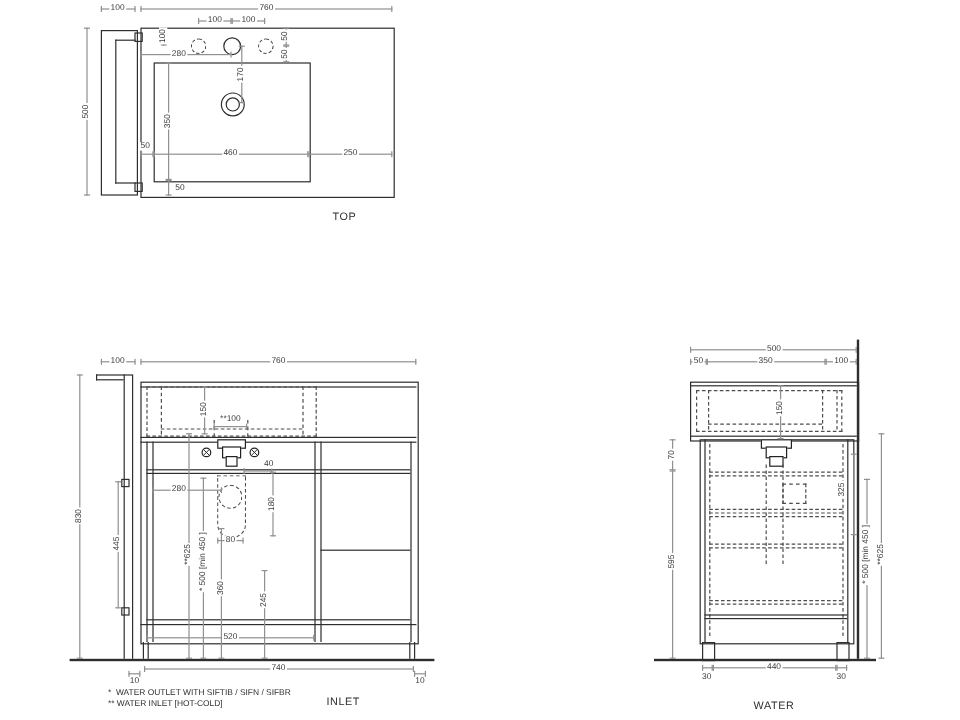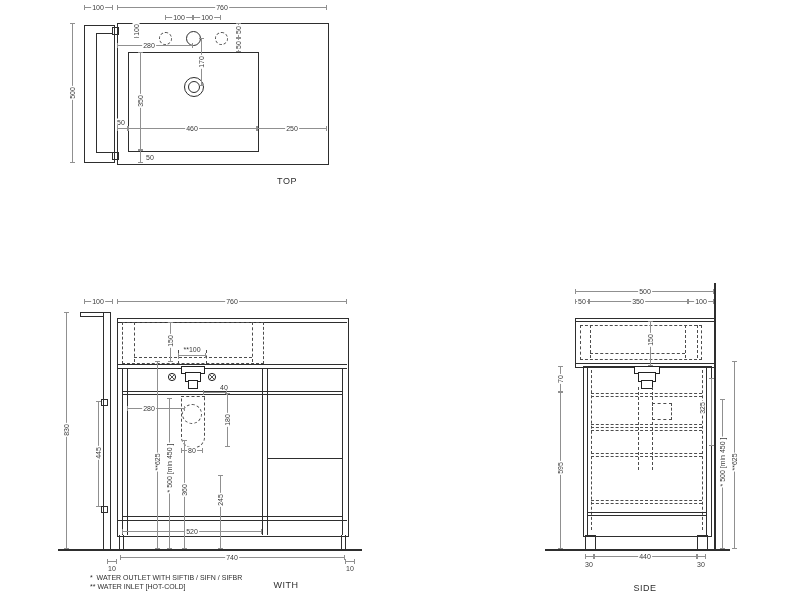--- a/index.html
+++ b/index.html
@@ -165,21 +165,21 @@
     <div class="dlh" style="left:122px;top:531px;width:140px;"></div>
     <span class="dim" style="left:192px;top:531px;">520</span>
     <div class="dlh" style="left:120px;top:557px;width:225px;"></div>
     <span class="dim" style="left:232px;top:557px;">740</span>
     <div class="dlh" style="left:107px;top:561px;width:10px;"></div>
     <span class="dim" style="left:112px;top:568px;">10</span>
     <div class="dlh" style="left:345px;top:561px;width:10px;"></div>
     <span class="dim" style="left:350px;top:568px;">10</span>
     <span class="note" style="left:90px;top:574px;">*  WATER OUTLET WITH SIFTIB / SIFN / SIFBR</span>
     <span class="note" style="left:90px;top:583px;">** WATER INLET [HOT-COLD]</span>
-    <span class="viewlabel" style="left:286px;top:585px;">WITH</span>
+    <span class="viewlabel" style="left:286px;top:585px;">INLET</span>
   </div>
 
   <div>
     <div class="lv" style="left:714px;top:283px;height:266px;width:2px;"></div>
     <div class="lh" style="left:545px;top:549px;width:185px;height:1.5px;"></div>
     <div class="rect heavy" style="left:575px;top:318px;width:139px;height:48px;"></div>
     <div class="lh" style="left:575px;top:321px;width:139px;"></div>
     <div class="lh" style="left:575px;top:363px;width:139px;"></div>
     <div class="drect" style="left:580px;top:325px;width:120px;height:33px;"></div>
     <div class="dv" style="left:590px;top:325px;height:33px;"></div>
@@ -230,16 +230,16 @@
     <div class="dlv" style="left:722px;top:399px;height:150px;"></div>
     <span class="dim v" style="left:722px;top:462px;">* 500 [min 450 ]</span>
     <div class="dlv" style="left:734px;top:361px;height:188px;"></div>
     <span class="dim v" style="left:734px;top:462px;">**625</span>
     <div class="dlh" style="left:585px;top:556px;width:9px;"></div>
     <span class="dim" style="left:589px;top:564px;">30</span>
     <div class="dlh" style="left:594px;top:556px;width:103px;"></div>
     <span class="dim" style="left:645px;top:556px;">440</span>
     <div class="dlh" style="left:697px;top:556px;width:9px;"></div>
     <span class="dim" style="left:701px;top:564px;">30</span>
-    <span class="viewlabel" style="left:645px;top:588px;">SIDE</span>
+    <span class="viewlabel" style="left:645px;top:588px;">WATER</span>
   </div>
 
 </div>
 
 </body></html>

